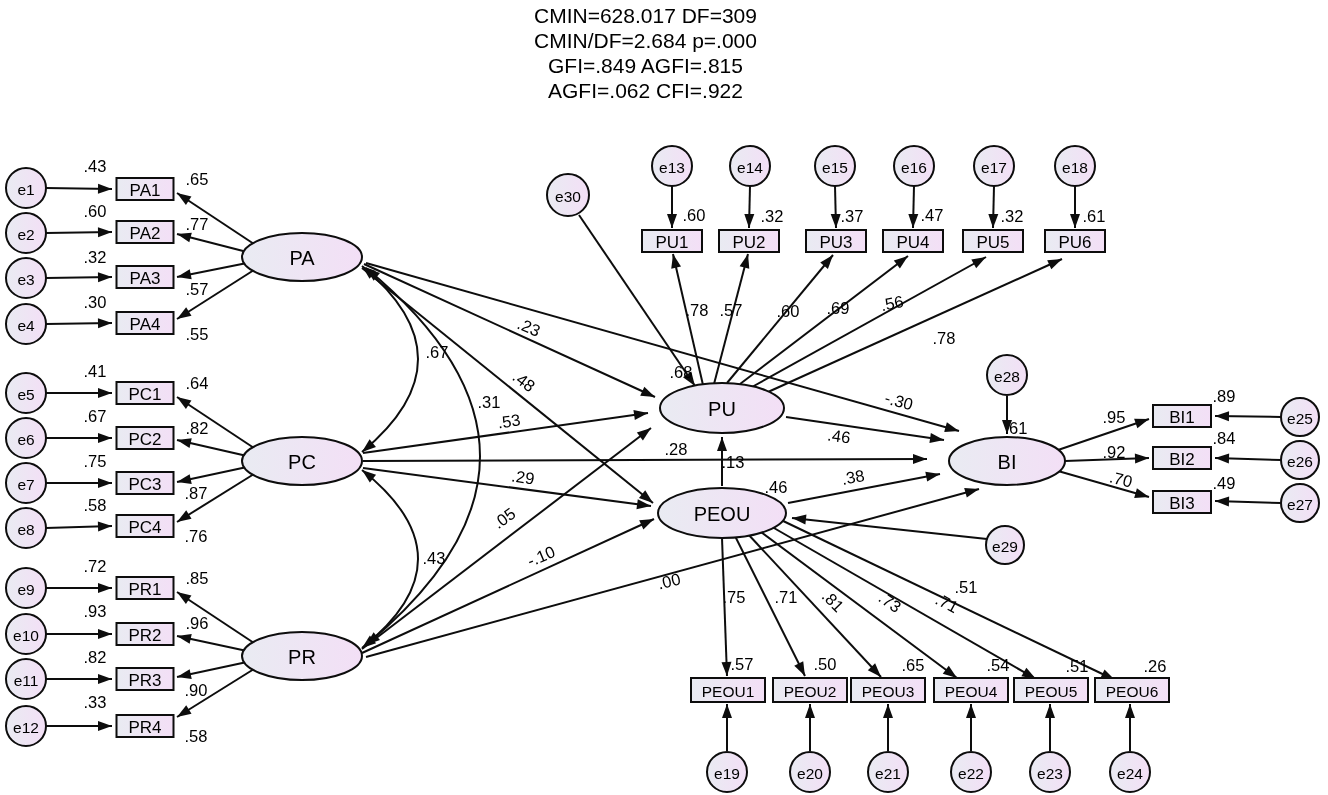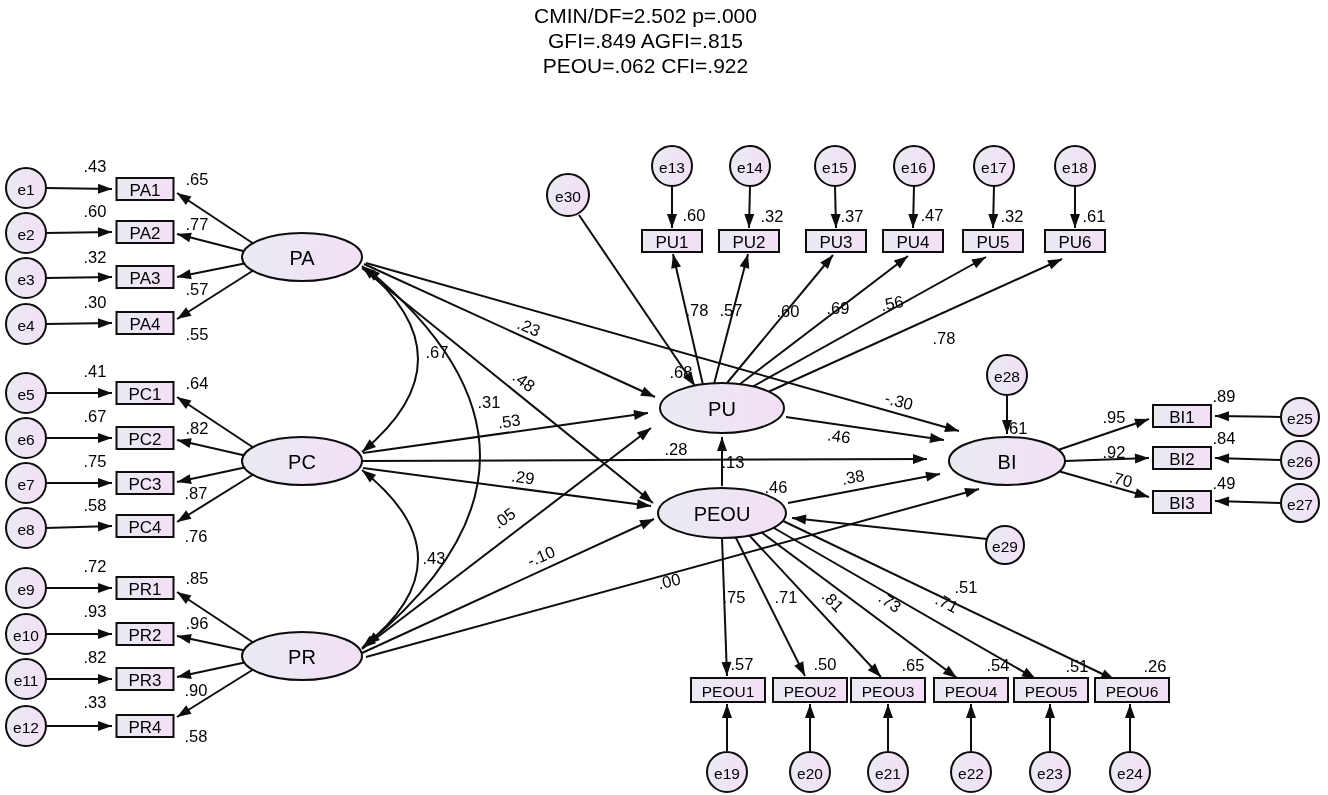--- a/index.html
+++ b/index.html
@@ -305,17 +305,18 @@
         <text class="vlabel" transform="translate(733,462) rotate(0)">.13</text>
         <text class="vlabel" transform="translate(839,436) rotate(8)">.46</text>
         <text class="vlabel" transform="translate(853,477) rotate(-10)">.38</text>
         <text class="vlabel" transform="translate(437,352) rotate(0)">.67</text>
         <text class="vlabel" transform="translate(434,558) rotate(0)">.43</text>
         <text class="vlabel" transform="translate(489,402) rotate(0)">.31</text>
       </g>
   </svg>
 
   <div class="title-block">
-    <div>CMIN/DF=2.502 p=.000</div>
+    <div>CMIN=628.017 DF=309</div>
+    <div>CMIN/DF=2.684 p=.000</div>
     <div>GFI=.849 AGFI=.815</div>
-    <div>PEOU=.062 CFI=.922</div>
+    <div>AGFI=.062 CFI=.922</div>
   </div>
 </div>
 
 </body></html>

